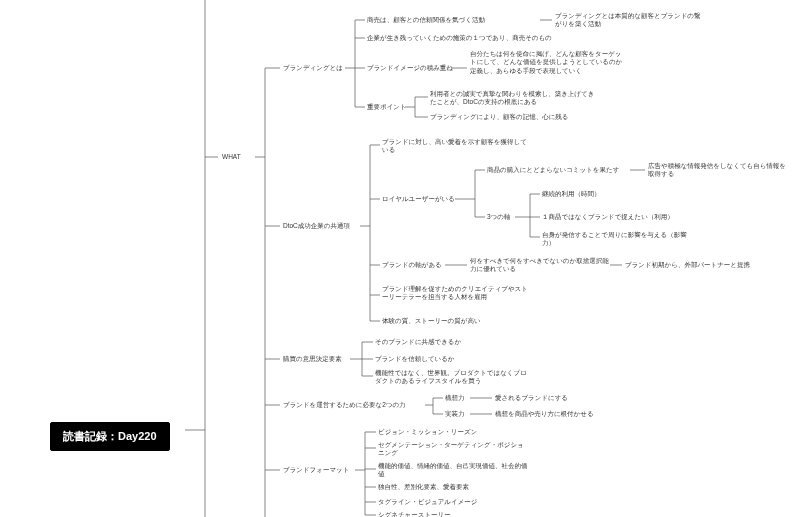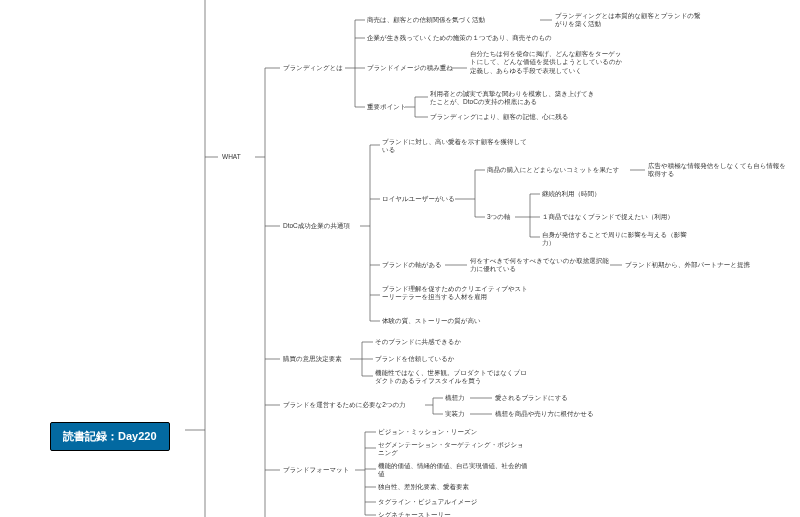--- a/index.html
+++ b/index.html
@@ -11,21 +11,21 @@
     height: 517px;
     overflow: hidden;
     font-size: 6.5px;
     color: #333;
     position: relative;
   }
   .root-label {
     position: absolute;
     left: 50px;
     top: 422px;
-    background: #0369a1;
+    background: #000000;
     color: #fff;
     padding: 6px 12px;
     border: 1px solid #000;
     border-radius: 2px;
     font-size: 11px;
     font-weight: bold;
   }
   .node {
     position: absolute;
     line-height: 1.3;

